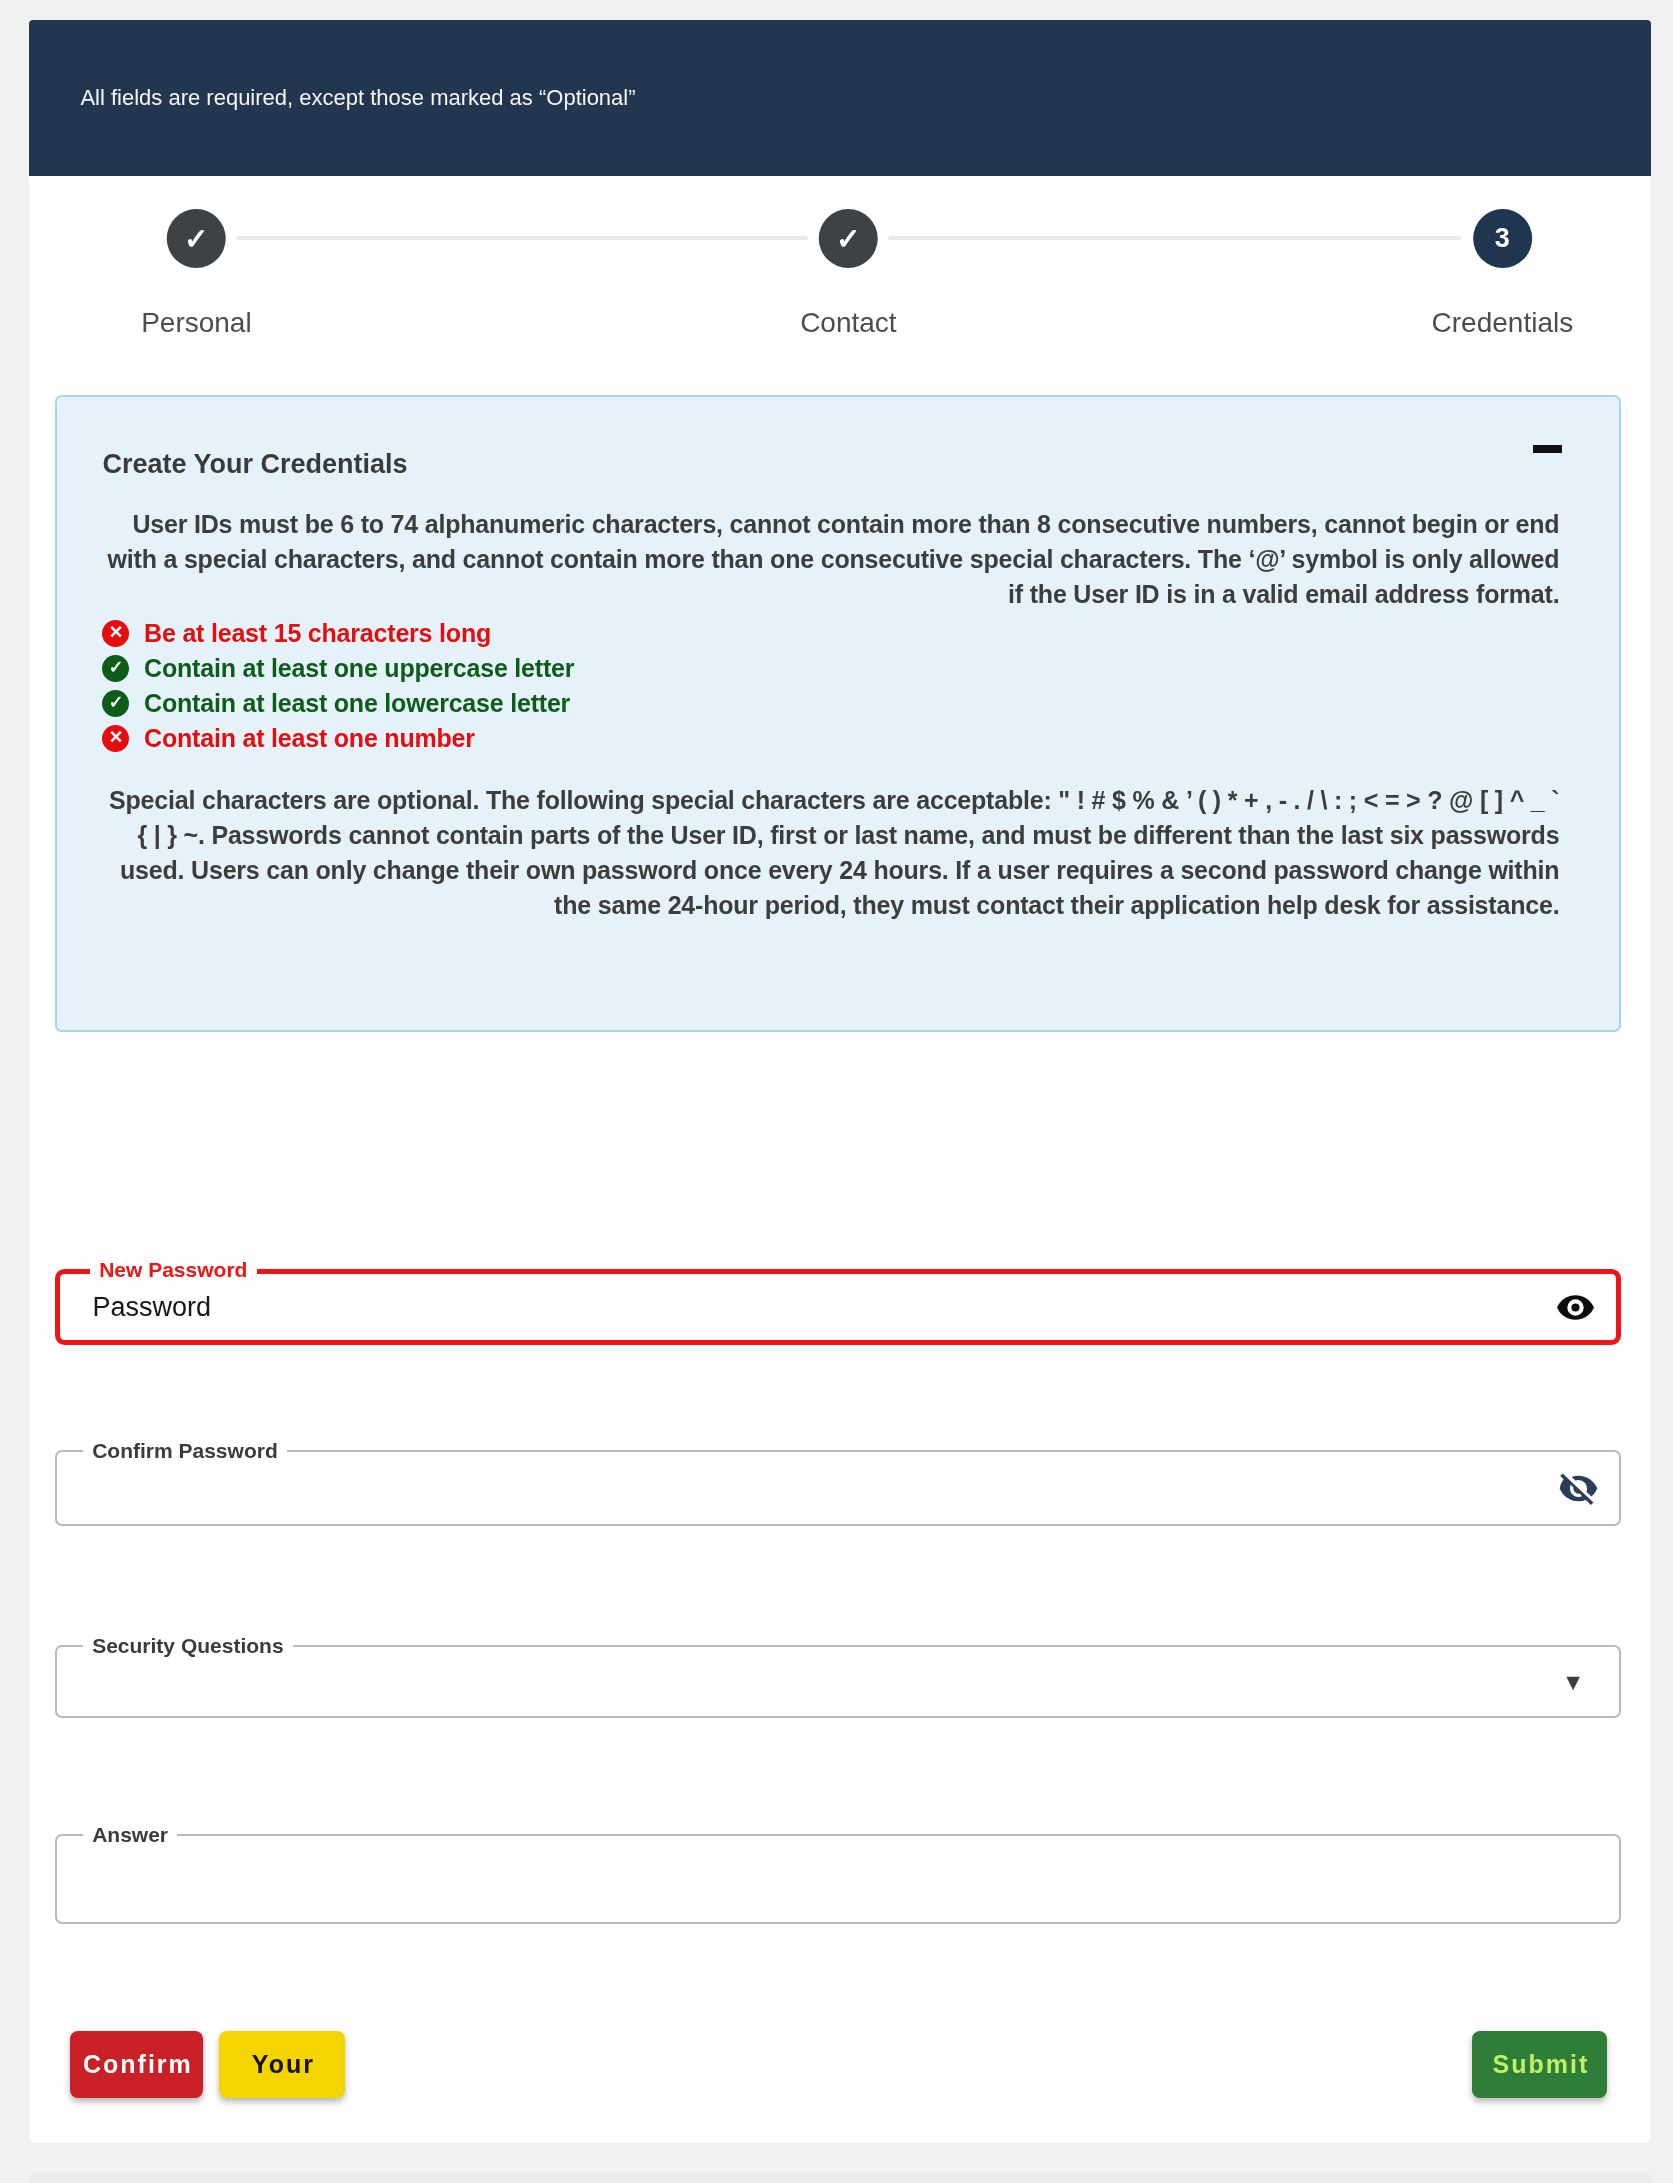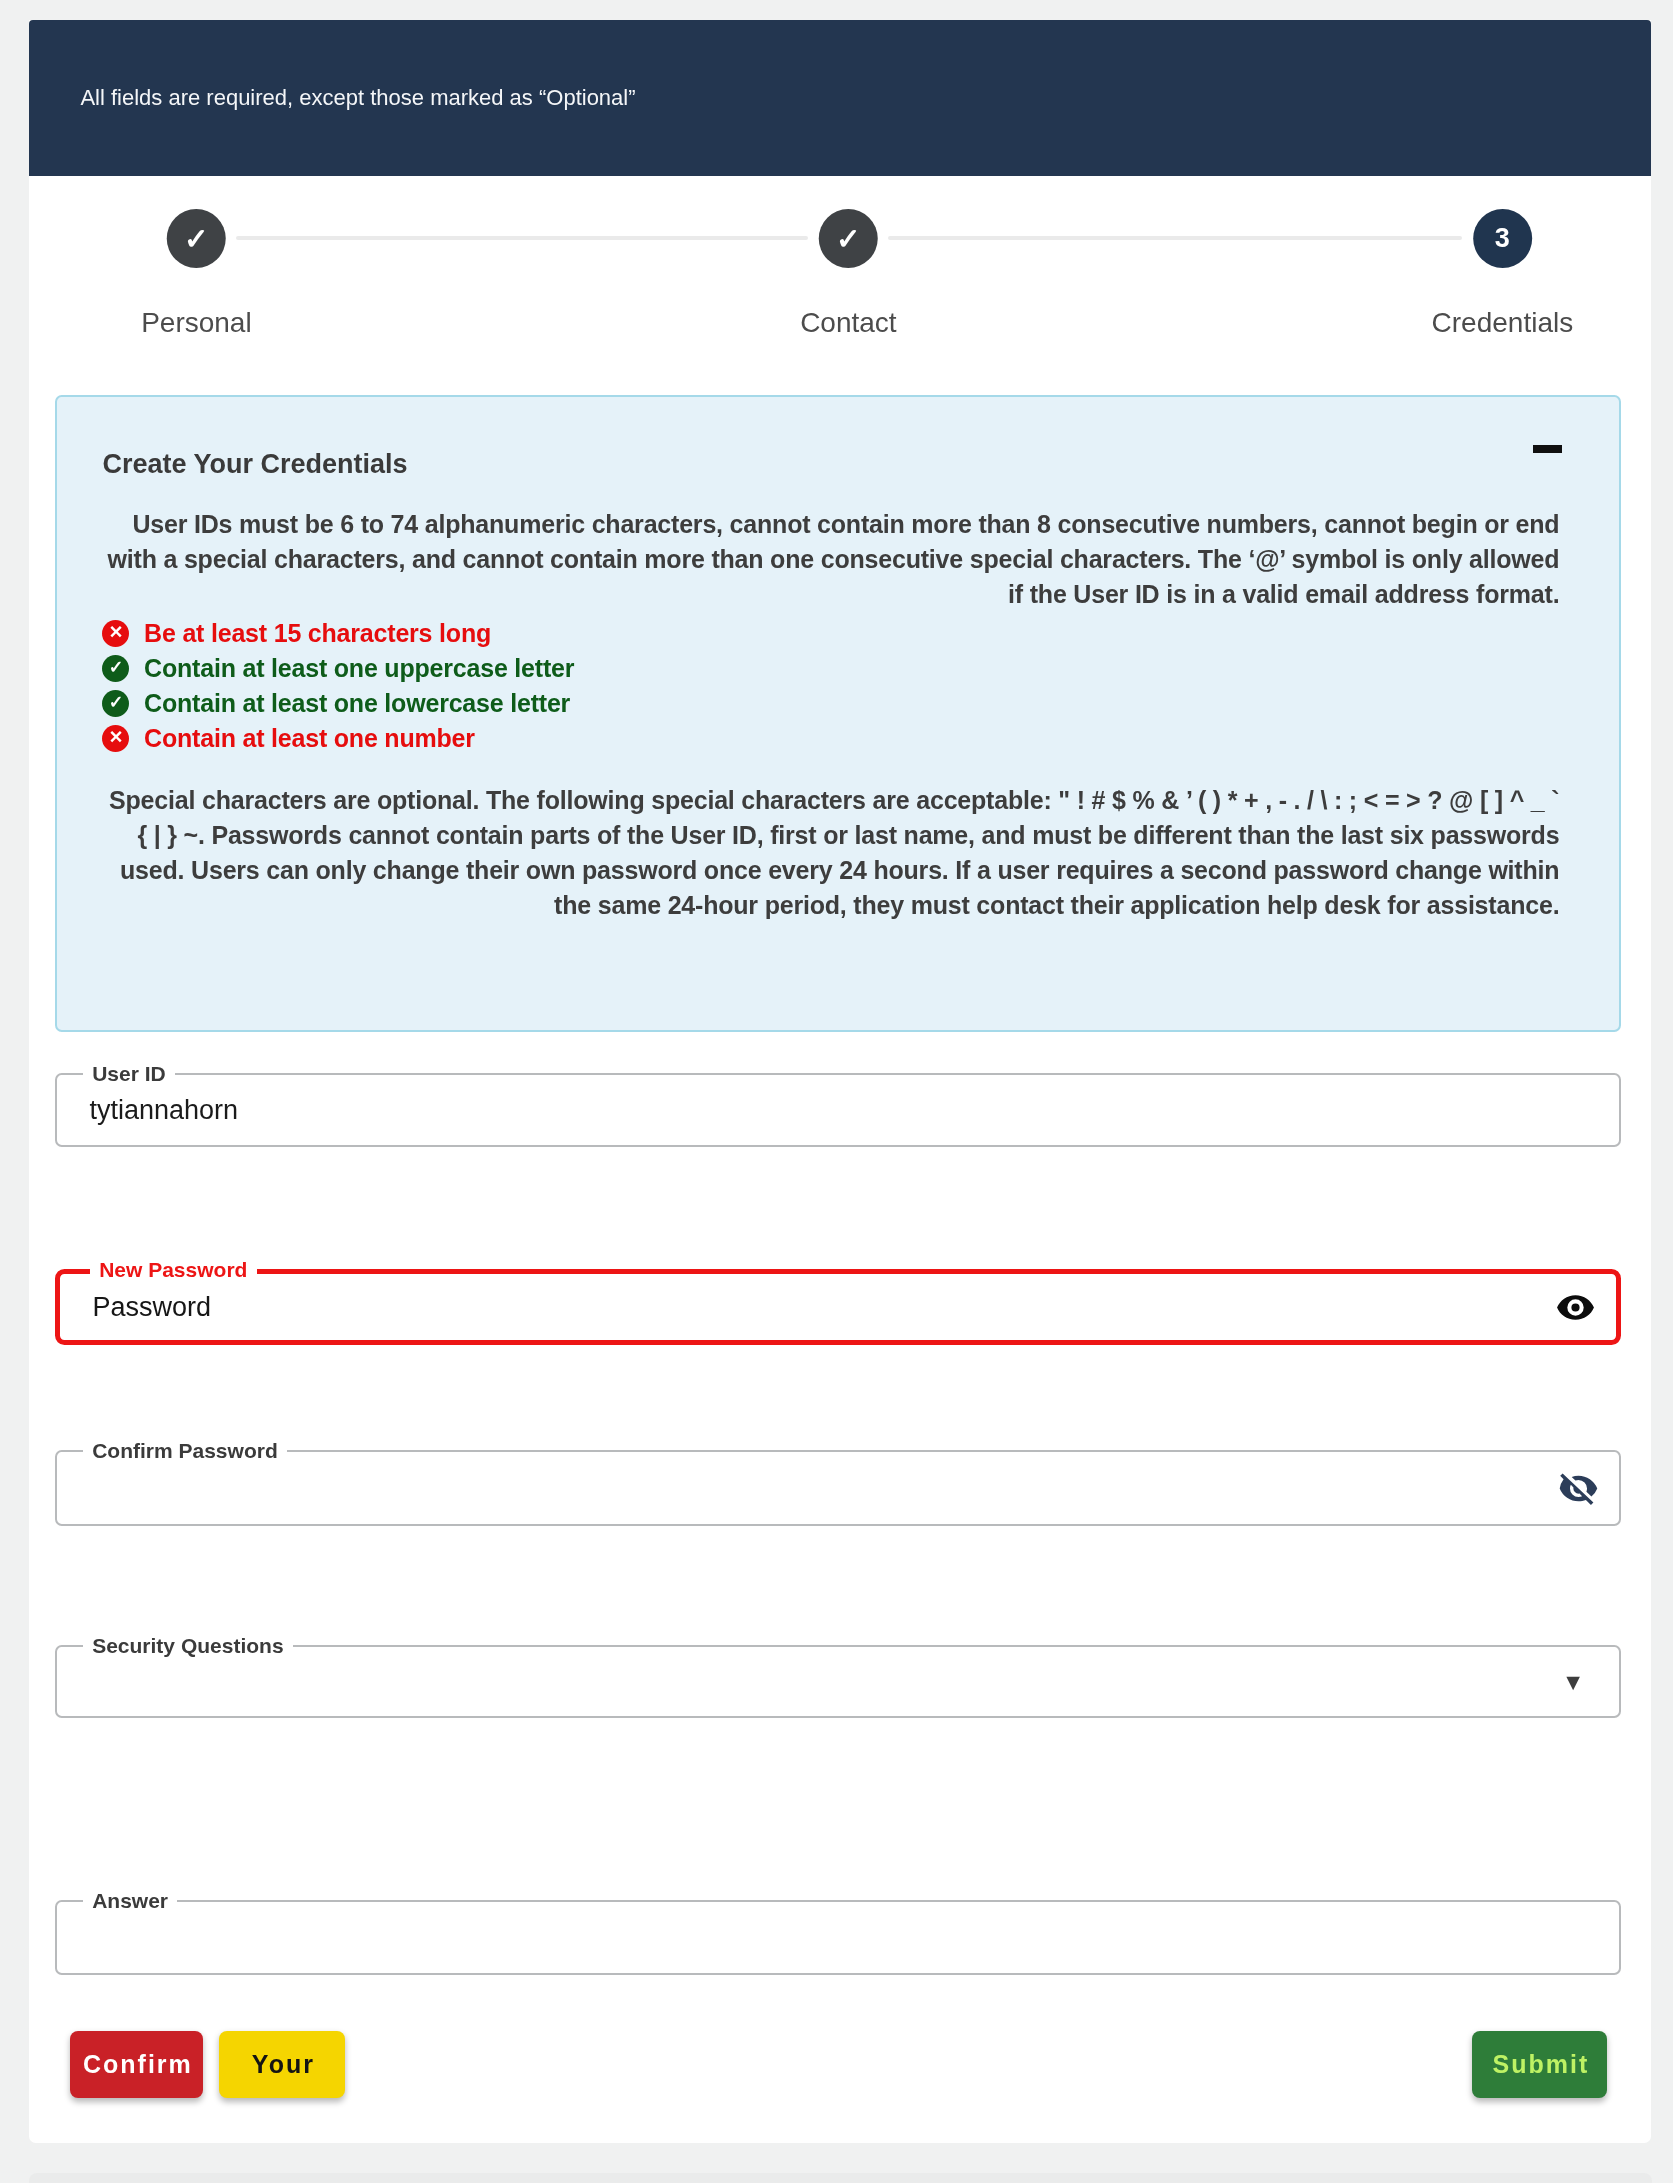--- a/index.html
+++ b/index.html
@@ -74,21 +74,21 @@
     position:absolute;inset:0;width:100%;height:100%;border:none;outline:none;background:transparent;
     font-family:"Liberation Sans", sans-serif;font-size:27px;color:#1b1b1b;
     padding:0 80px 0 32px;box-sizing:border-box;
   }
   .field input::placeholder{color:#161616;opacity:1;}
   .f-userid{top:1053px;height:74px;}
   .f-newpass{top:1249px;height:76px;border:5.4px solid #ed1515;border-radius:9.4px;}
   .f-newpass .flabel{color:#ed1515;top:-16px;left:29.4px;}
   .f-confirm{top:1430px;height:76px;}
   .f-security{top:1625px;height:73px;}
-  .f-answer{top:1880px;height:75px;}
+  .f-answer{top:1814px;height:90px;}
   .trail-icon{
     position:absolute;right:19px;top:50%;transform:translateY(-50%);
     width:44px;height:44px;display:flex;align-items:center;justify-content:center;
     cursor:pointer;background:none;border:none;padding:0;
   }
   .caret{position:absolute;right:35px;top:50%;transform:translateY(-50%);
     font-size:23px;color:#3d3d3d;cursor:pointer;}
   
   .btn{
     position:absolute;top:2011px;height:67px;border:none;border-radius:8px;
@@ -150,24 +150,20 @@
         <span>Contain at least one lowercase letter</span>
       </li>
       <li class="fail">
         <span class="badge">✕</span>
         <span>Contain at least one number</span>
       </li>
     </ul>
     <p>Special characters are optional. The following special characters are acceptable: " ! # $ % &amp; ’ ( ) * + , - . / \ : ; &lt; = &gt; ? @ [ ] ^ _ ` { | } ~. Passwords cannot contain parts of the User ID, first or last name, and must be different than the last six passwords used. Users can only change their own password once every 24 hours. If a user requires a second password change within the same 24-hour period, they must contact their application help desk for assistance.</p>
   </div>
 
-  <div class="field f-userid">
-    <span class="flabel">User ID</span>
-    <input type="text" value="tytiannahorn" style="">
-  </div>
 
   <div class="field f-newpass">
     <span class="flabel">New Password</span>
     <input type="text" placeholder="Password" style="">
     <button class="trail-icon">
       <svg width="41" height="41" viewBox="0 0 24 24" fill="#0c0c0c">
         <path d="M12 4.8C7 4.8 2.9 7.9 1.2 12c1.7 4.1 5.8 7.2 10.8 7.2S21.1 16.1 22.8 12C21.1 7.9 17 4.8 12 4.8zm0 12a4.8 4.8 0 1 1 0-9.6 4.8 4.8 0 0 1 0 9.6zm0-7.2a2.4 2.4 0 1 0 0 4.8 2.4 2.4 0 0 0 0-4.8z"></path>
       </svg>
     </button>
   </div>

